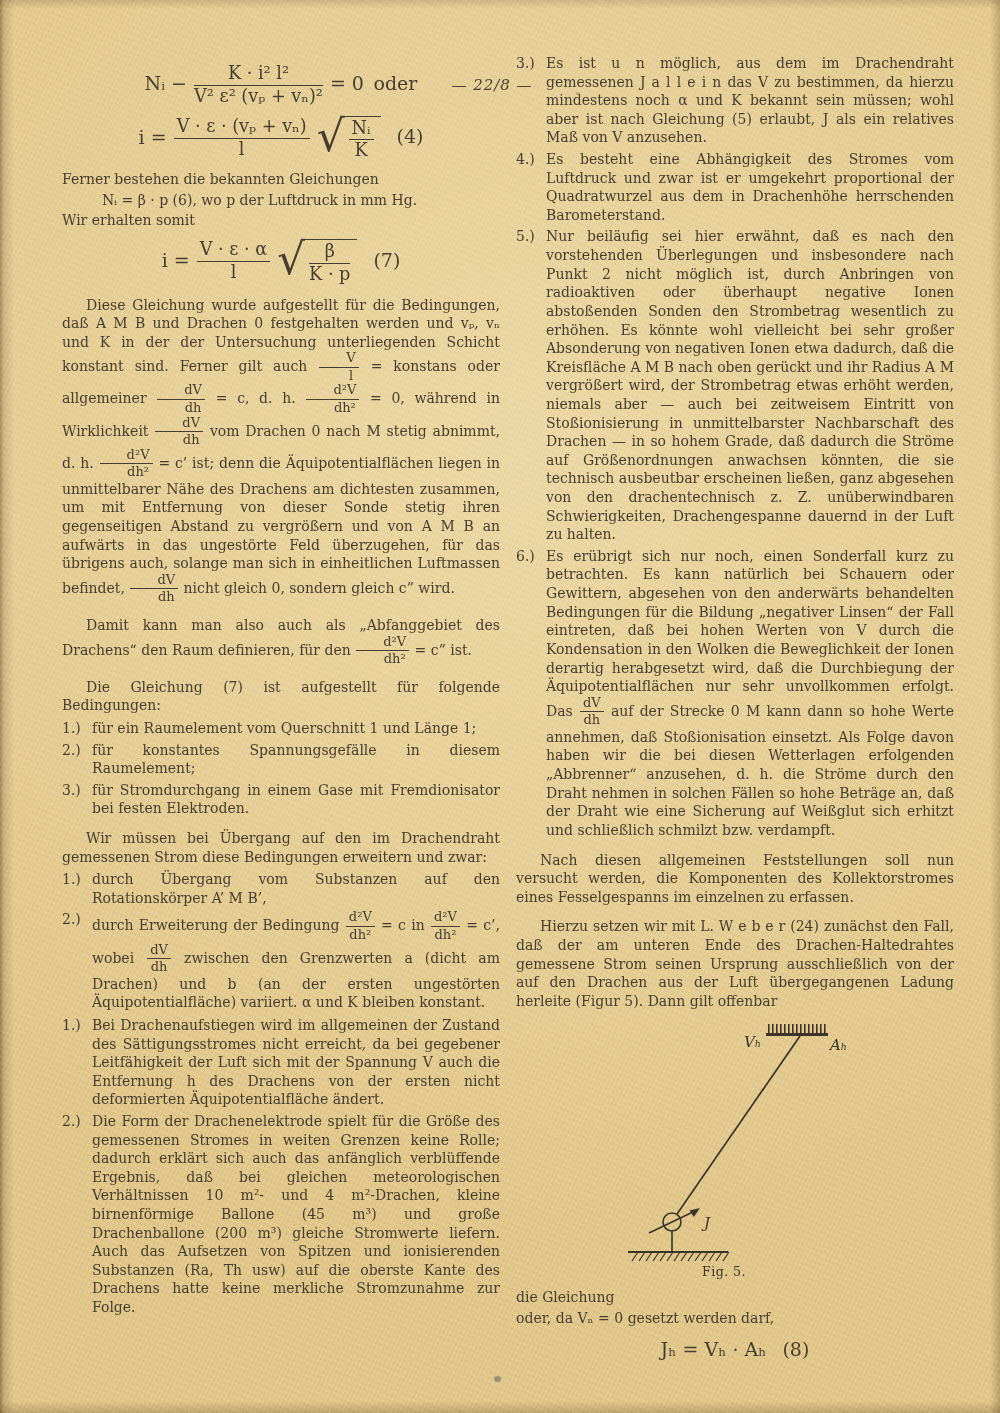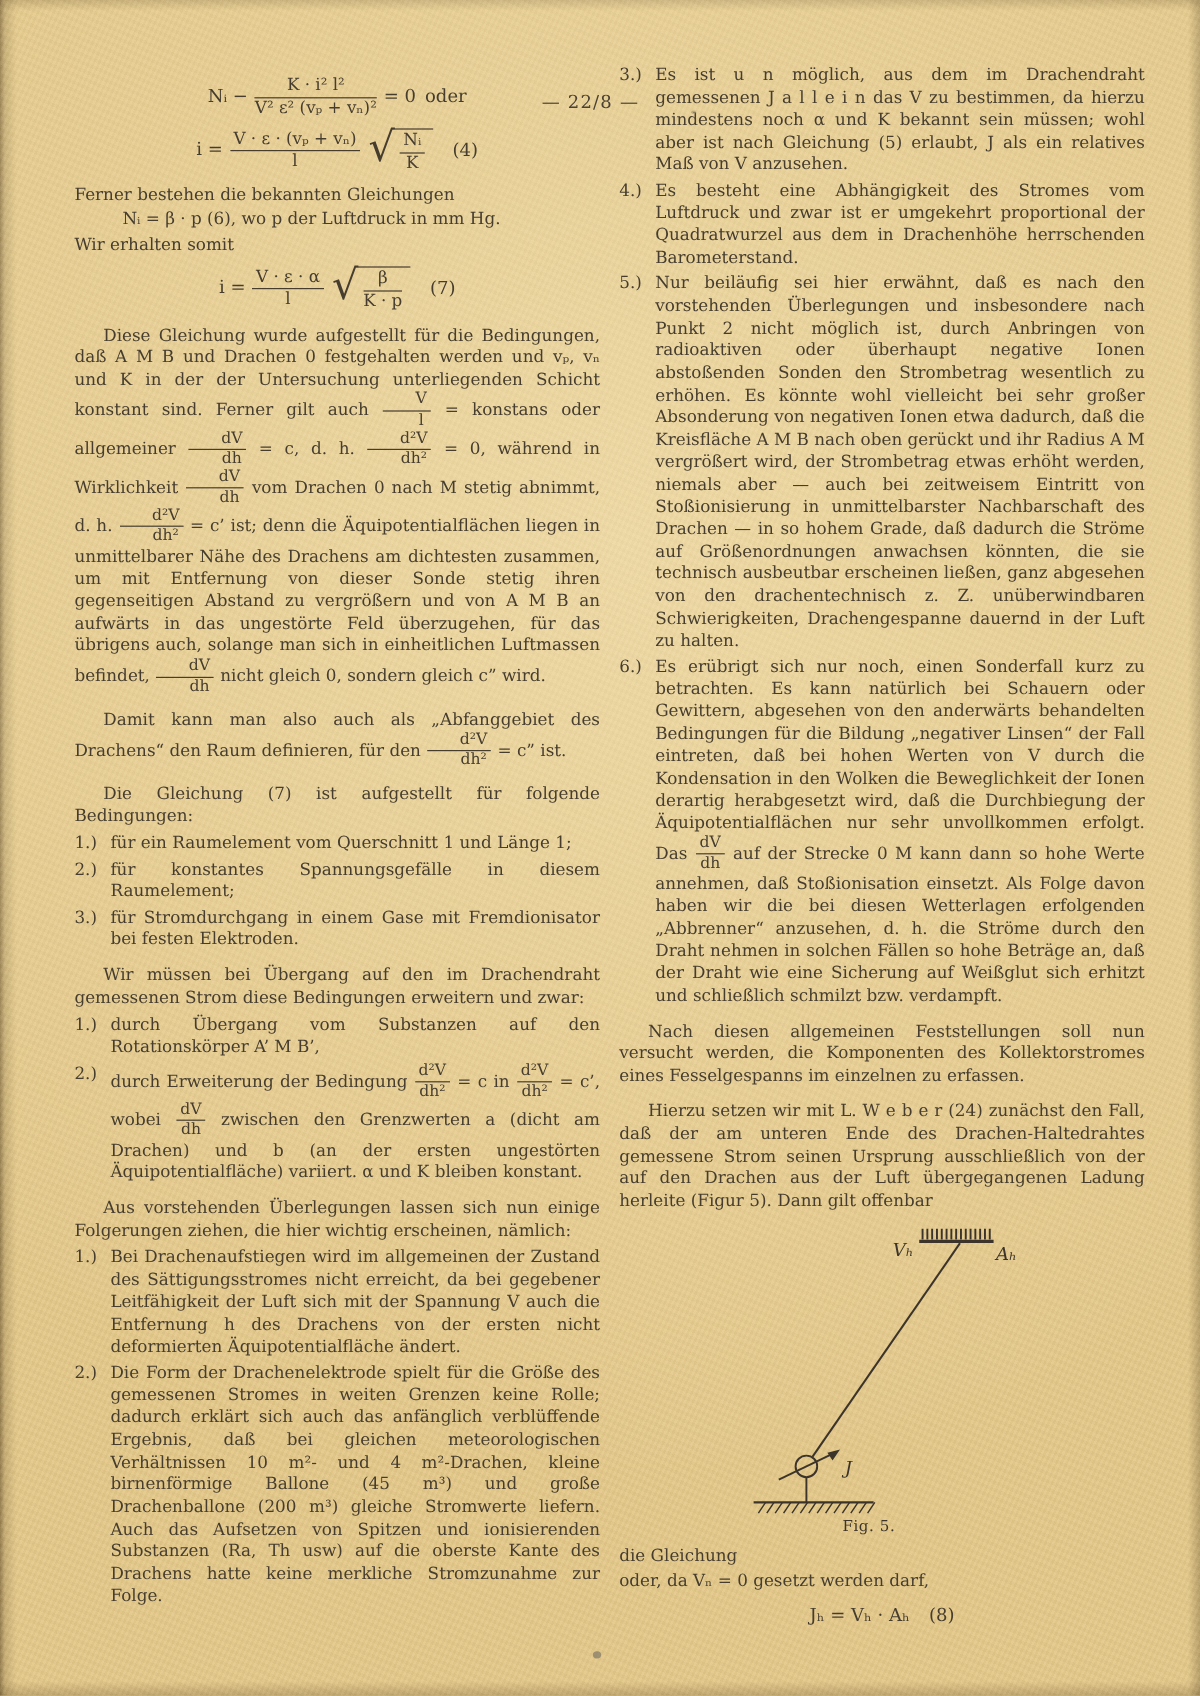--- a/index.html
+++ b/index.html
@@ -14,32 +14,32 @@
       linear-gradient(90deg, rgba(80,60,26,.55) 0px, rgba(80,60,26,.20) 4px, rgba(80,60,26,0) 14px),
       linear-gradient(270deg, rgba(80,60,26,.30) 0px, rgba(80,60,26,0) 10px),
       linear-gradient(180deg, rgba(80,60,26,.22) 0px, rgba(80,60,26,0) 9px),
       linear-gradient(0deg, rgba(80,60,26,.26) 0px, rgba(80,60,26,0) 12px);
     color:#463d2f;
     font-family:"DejaVu Serif","DejaVu Sans",serif;
     font-size:14px;line-height:1.33;
   }
   .header{
     position:absolute;top:76px;left:0;right:16px;text-align:center;
-    font-size:15px;letter-spacing:1px;color:#4a4133;
+    font-size:15px;letter-spacing:1px;color:#4a4133;font-style:italic;
   }
   .columns{
     position:absolute;top:50px;left:62px;width:892px;
     display:flex;gap:16px;
   }
   .col{width:438px;}
   .para{margin:2px 0;text-align:justify;hyphens:auto;}
   .indent{text-indent:24px;margin-top:11px;}
   .eqleft{padding-left:40px;text-align:left;}
   .plain{text-align:left;}
-  .eqline{text-align:center;margin:9px 0;font-size:15px;}
+  .eqline{text-align:center;margin:9px 0;font-size:19px;}
   .eqline:first-child{margin-top:14px;}
   .eqtag{display:inline-block;margin-left:16px;}
   .numlist{margin:4px 0;}
   .nl-item{display:flex;margin-bottom:3px;}
   .nl-n{flex:0 0 30px;}
   .nl-b{flex:1;text-align:justify;hyphens:auto;}
   .frac{
     display:inline-flex;flex-direction:column;text-align:center;
     vertical-align:middle;font-size:.93em;line-height:1.12;padding:0 1px;justify-content:flex-end;
   }
@@ -142,21 +142,20 @@
                 <span class="fden">dh²</span>
               </span> = c in <span class="frac">
                 <span class="fnum">d²V</span>
                 <span class="fden">dh²</span>
               </span> = c’, wobei <span class="frac">
                 <span class="fnum">dV</span>
                 <span class="fden">dh</span>
               </span> zwischen den Grenzwerten a (dicht am Drachen) und b (an der ersten ungestörten Äquipotentialfläche) variiert. α und K bleiben konstant.</span>
           </div>
         </div>
-        <div class="para indent">Aus vorstehenden Überlegungen lassen sich nun einige Folgerungen ziehen, die hier wichtig erscheinen, nämlich:</div>
         <div class="numlist">
           <div class="nl-item">
             <span class="nl-n">1.)</span>
             <span class="nl-b">Bei Drachenaufstiegen wird im allgemeinen der Zustand des Sättigungsstromes nicht erreicht, da bei gegebener Leitfähigkeit der Luft sich mit der Spannung V auch die Entfernung h des Drachens von der ersten nicht deformierten Äquipotentialfläche ändert.</span>
           </div>
           <div class="nl-item">
             <span class="nl-n">2.)</span>
             <span class="nl-b">Die Form der Drachenelektrode spielt für die Größe des gemessenen Stromes in weiten Grenzen keine Rolle; dadurch erklärt sich auch das anfänglich verblüffende Ergebnis, daß bei gleichen meteorologischen Verhältnissen 10 m²- und 4 m²-Drachen, kleine birnenförmige Ballone (45 m³) und große Drachenballone (200 m³) gleiche Stromwerte liefern. Auch das Aufsetzen von Spitzen und ionisierenden Substanzen (Ra, Th usw) auf die oberste Kante des Drachens hatte keine merkliche Stromzunahme zur Folge.</span>
           </div>
         </div>

